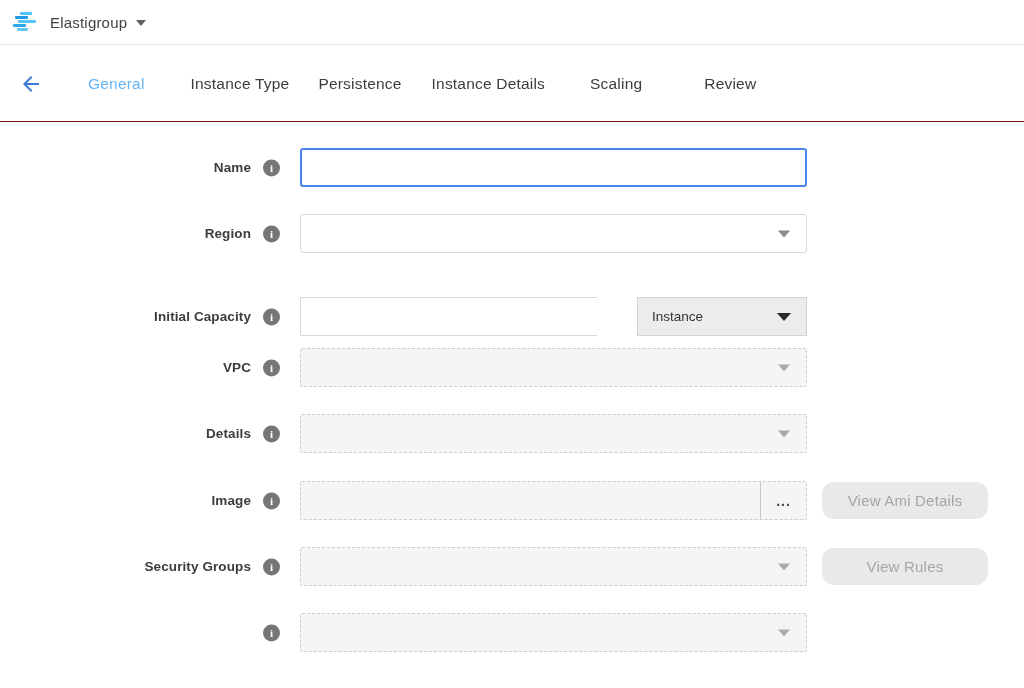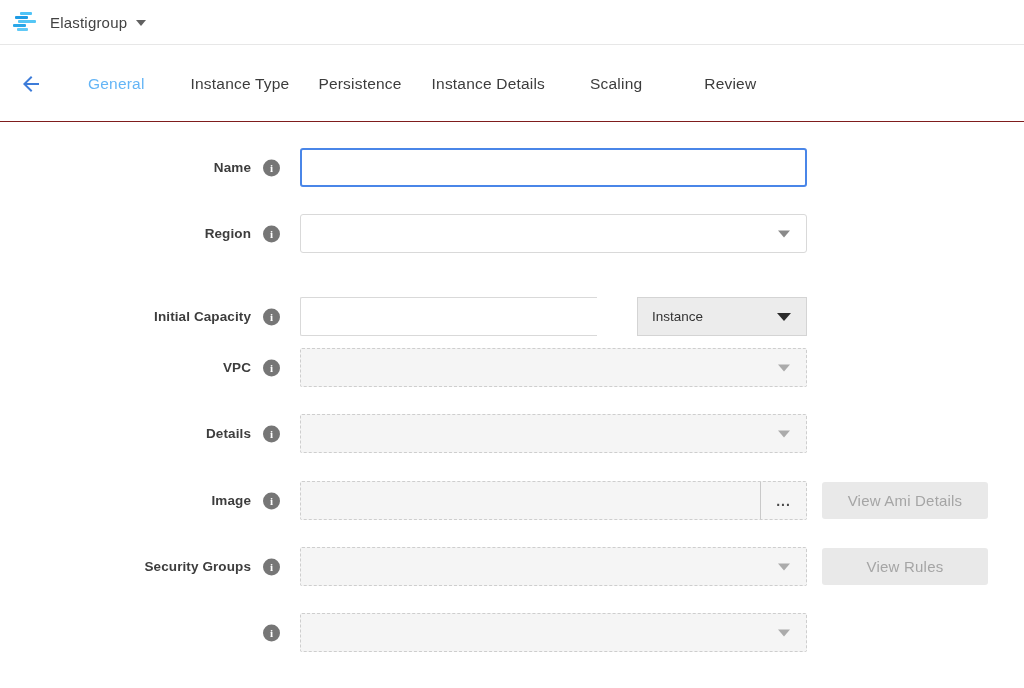--- a/index.html
+++ b/index.html
@@ -124,21 +124,21 @@
   .image-value { flex: 1; }
   .browse-btn {
     flex: 0 0 46px; border-left: 1px solid #c9c9c9;
     display: flex; align-items: center; justify-content: center;
     font-size: 14px; font-weight: bold; color: #4a4a4a; cursor: pointer;
     letter-spacing: 1px;
   }
 
   .side-btn {
     position: absolute; left: 822px; top: 1px; width: 166px; height: 37px;
-    background: #e9e9e9; border: none; border-radius: 3px;
+    background: #e9e9e9; border: none; border-radius: 12px;
     font-family: "Liberation Sans", sans-serif; font-size: 15px; color: #a5a5a5;
     display: flex; align-items: center; justify-content: center;
     letter-spacing: .2px;
   }
 </style>
 </head>
 <body>
 
 <div class="topbar">
   <div class="app-switcher">

